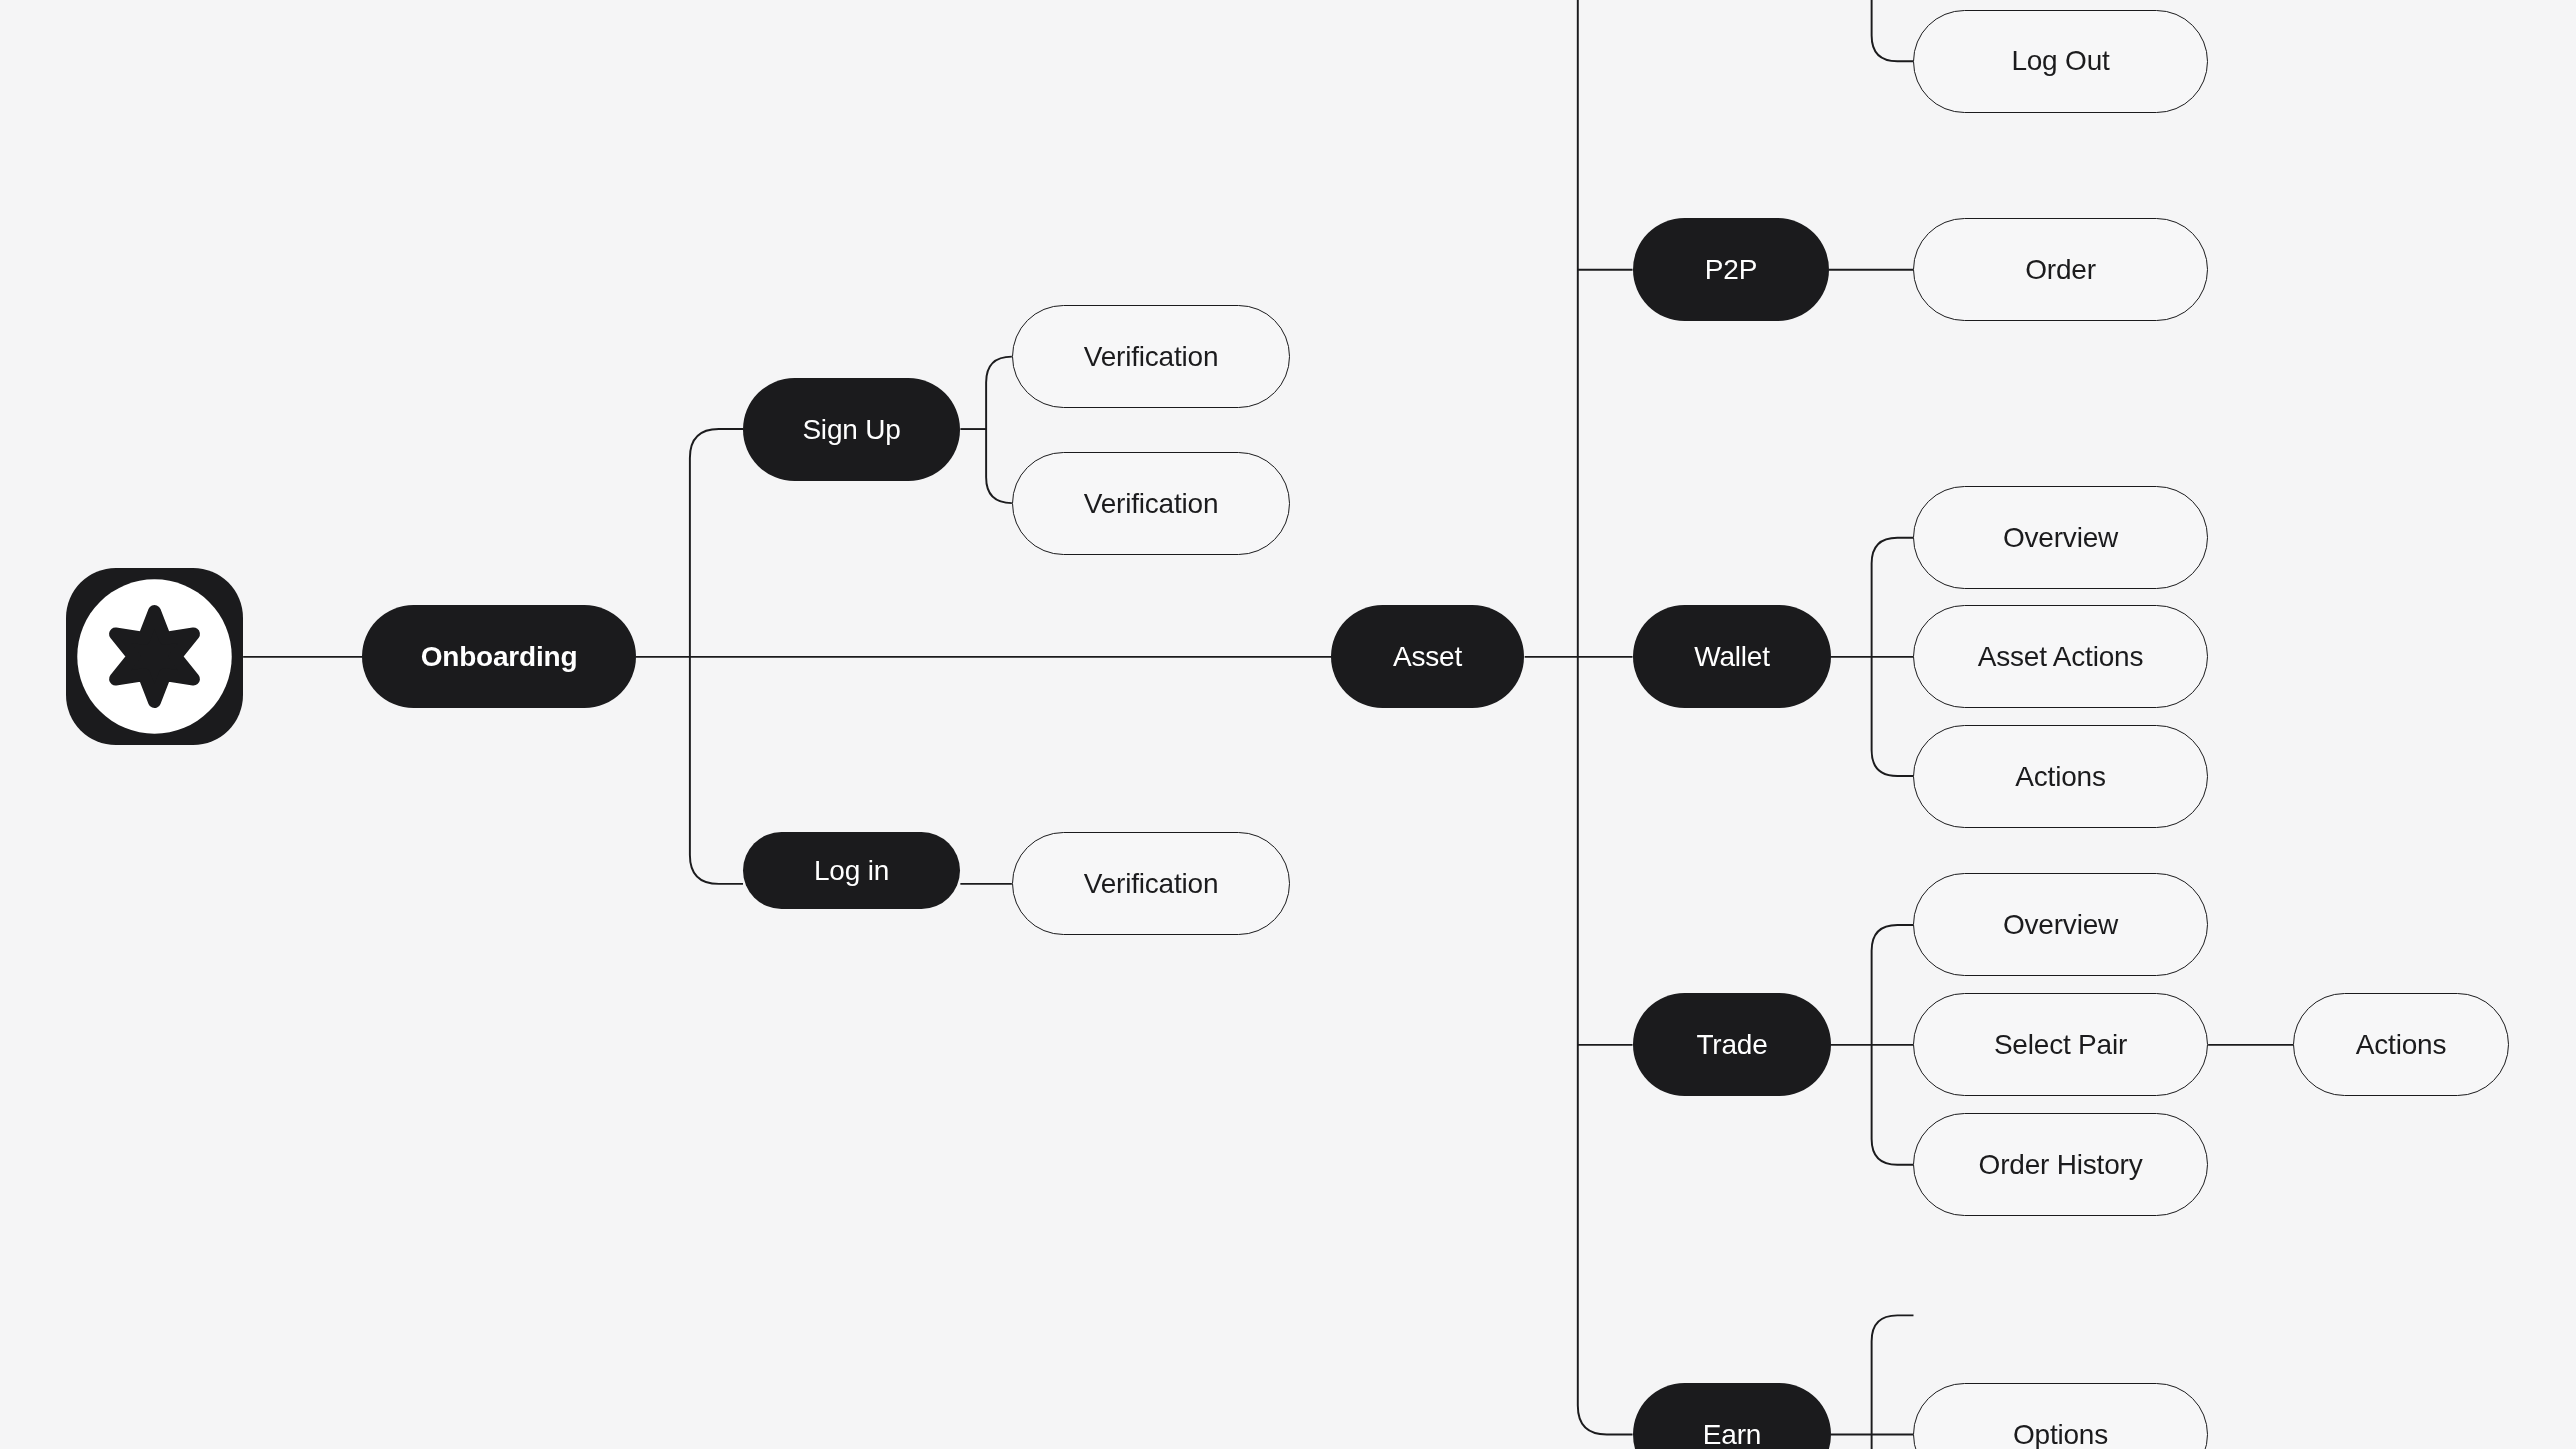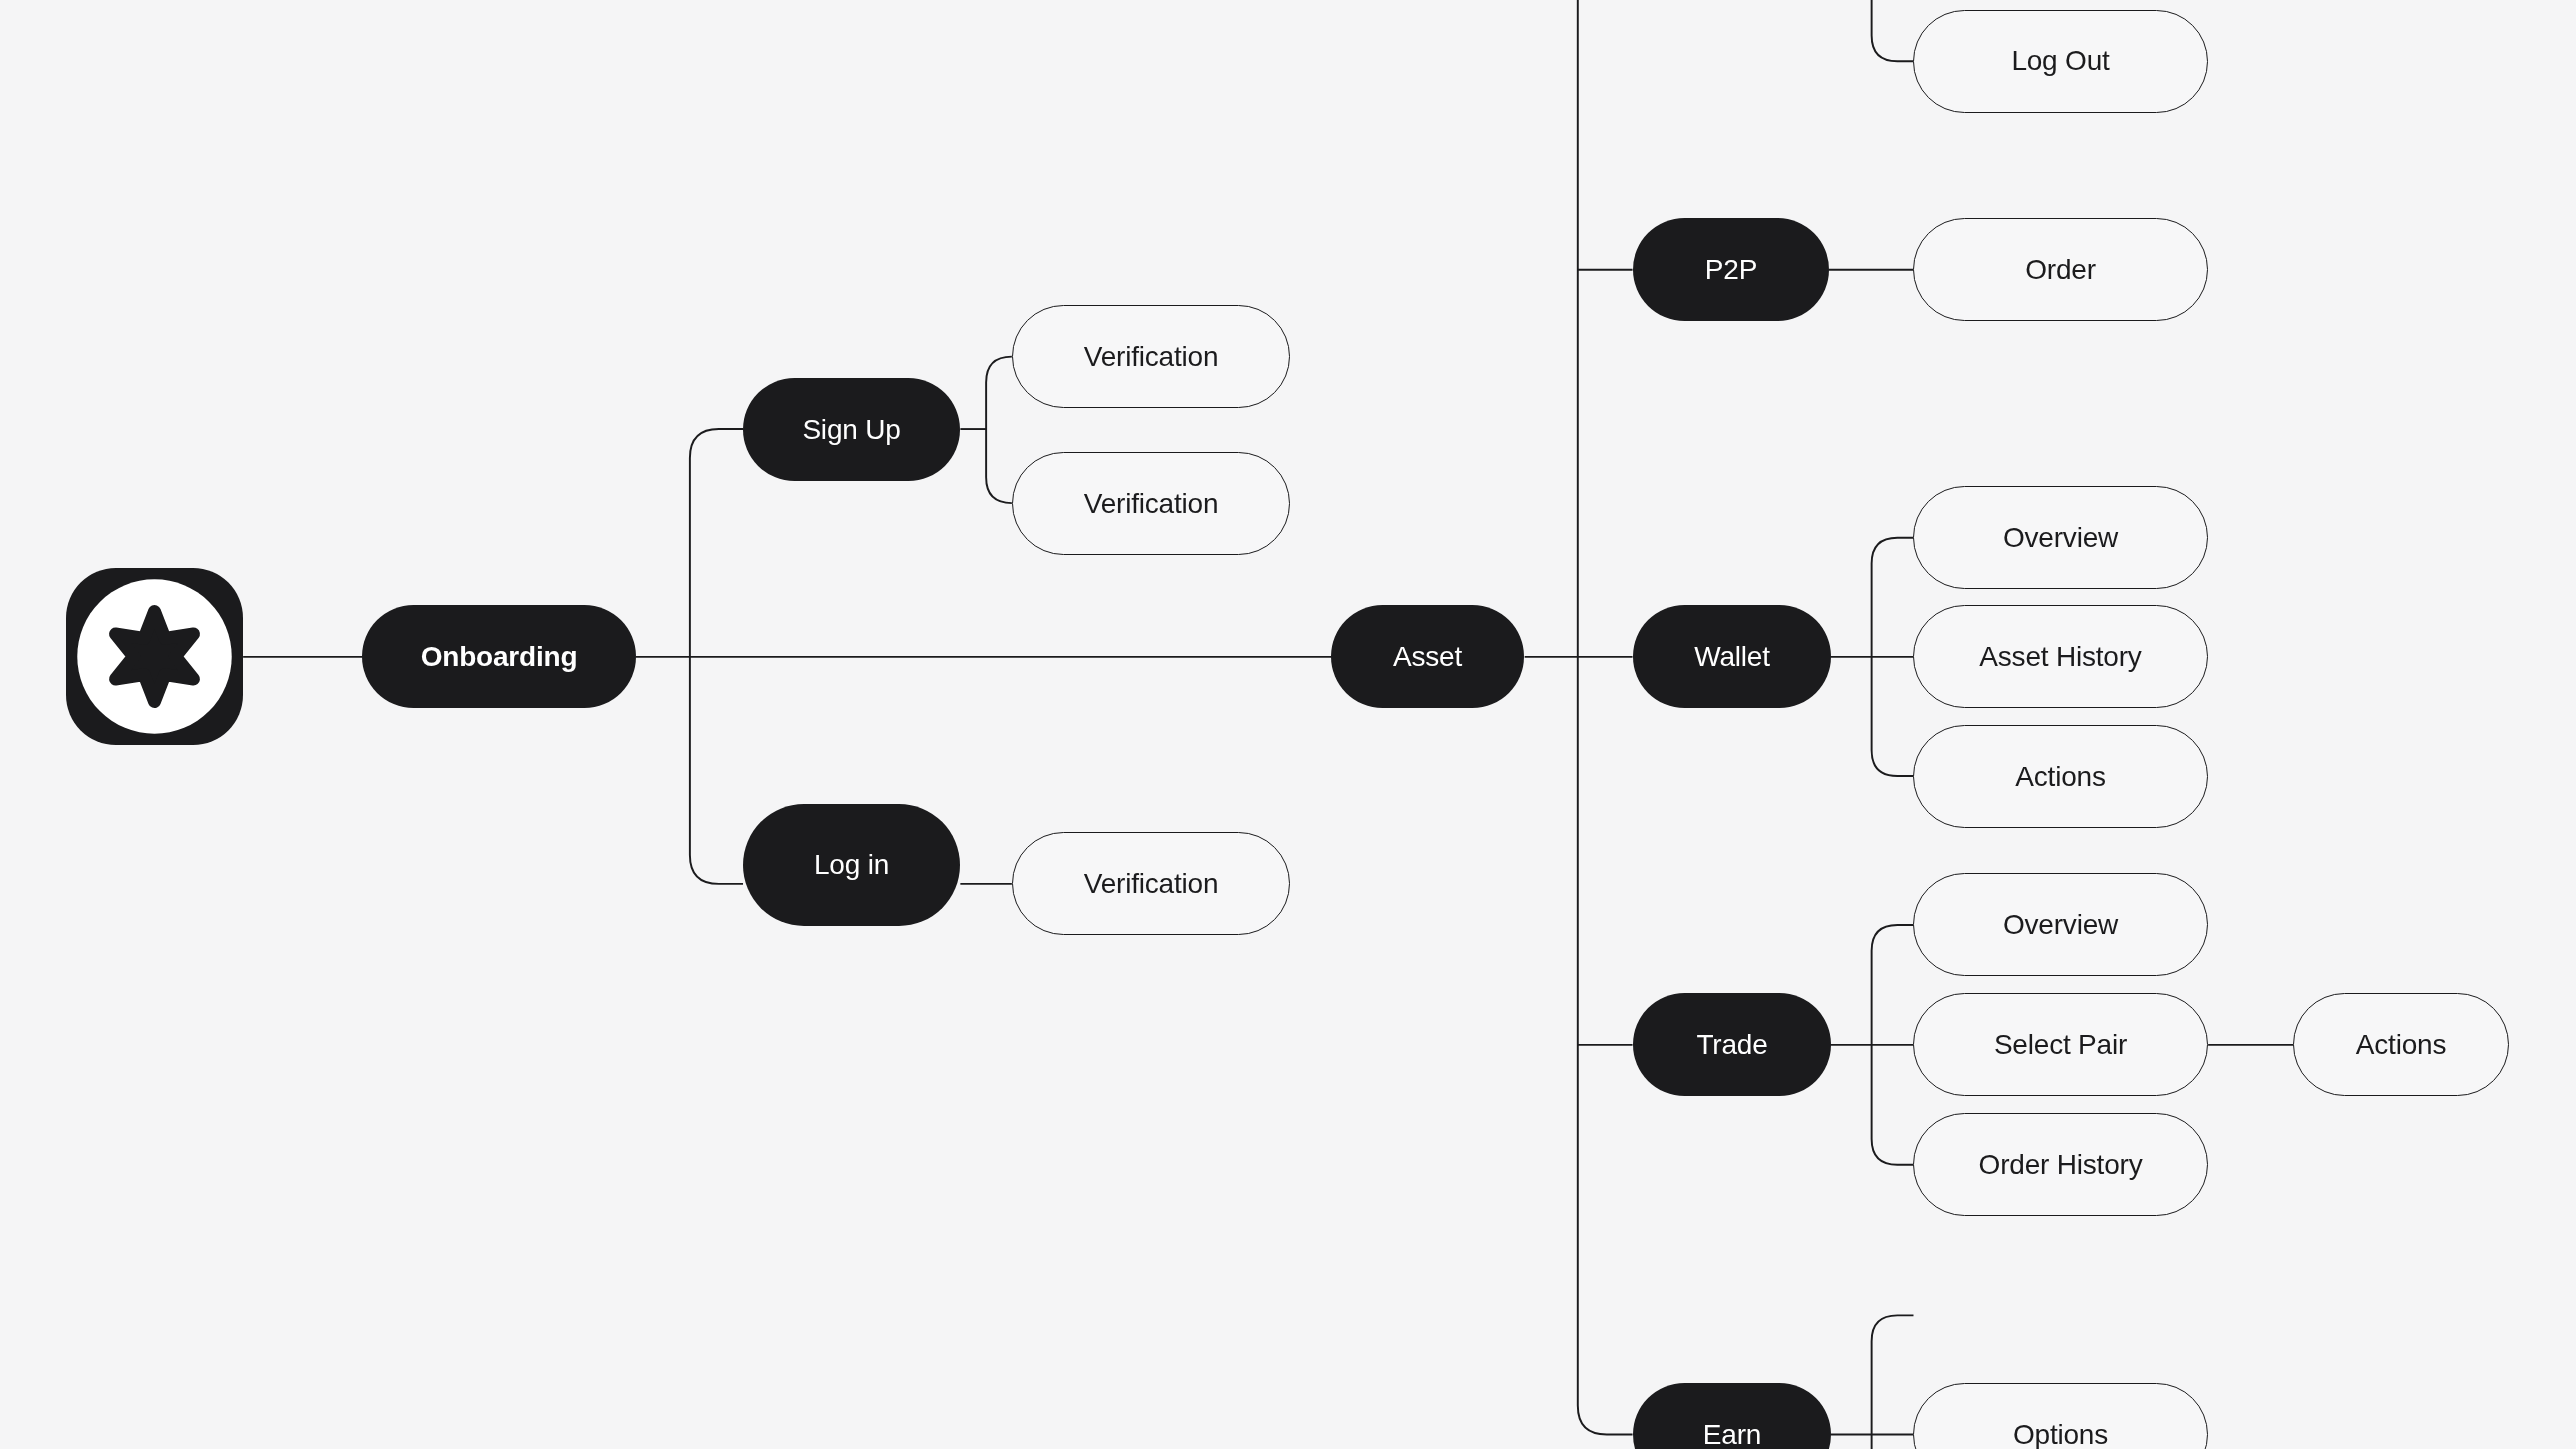--- a/index.html
+++ b/index.html
@@ -76,21 +76,21 @@
     </div>
   <div class="pill dark" style="left:743px;top:378px;width:217px;height:103px;">
       <span>Sign Up</span>
     </div>
   <div class="pill light" style="left:1012px;top:305px;width:278px;height:103px;">
       <span>Verification</span>
     </div>
   <div class="pill light" style="left:1012px;top:452px;width:278px;height:103px;">
       <span>Verification</span>
     </div>
-  <div class="pill dark" style="left:743px;top:804px;width:217px;height:122px;">
+  <div class="pill dark" style="left:743px;top:832px;width:217px;height:77px;">
       <span>Log in</span>
     </div>
   <div class="pill light" style="left:1012px;top:832px;width:278px;height:103px;">
       <span>Verification</span>
     </div>
   <div class="pill dark" style="left:1331px;top:605px;width:193px;height:103px;">
       <span>Asset</span>
     </div>
   <div class="pill light" style="left:1913px;top:9.7px;width:295px;height:103px;">
       <span>Log Out</span>
@@ -101,21 +101,21 @@
   <div class="pill light" style="left:1913px;top:218px;width:295px;height:103px;">
       <span>Order</span>
     </div>
   <div class="pill dark" style="left:1633px;top:605px;width:198px;height:103px;">
       <span>Wallet</span>
     </div>
   <div class="pill light" style="left:1913px;top:486px;width:295px;height:103px;">
       <span>Overview</span>
     </div>
   <div class="pill light" style="left:1913px;top:605px;width:295px;height:103px;">
-      <span>Asset History</span>
+      <span>Asset Actions</span>
     </div>
   <div class="pill light" style="left:1913px;top:725px;width:295px;height:103px;">
       <span>Actions</span>
     </div>
   <div class="pill dark" style="left:1633px;top:993px;width:198px;height:103px;">
       <span>Trade</span>
     </div>
   <div class="pill light" style="left:1913px;top:873px;width:295px;height:103px;">
       <span>Overview</span>
     </div>

